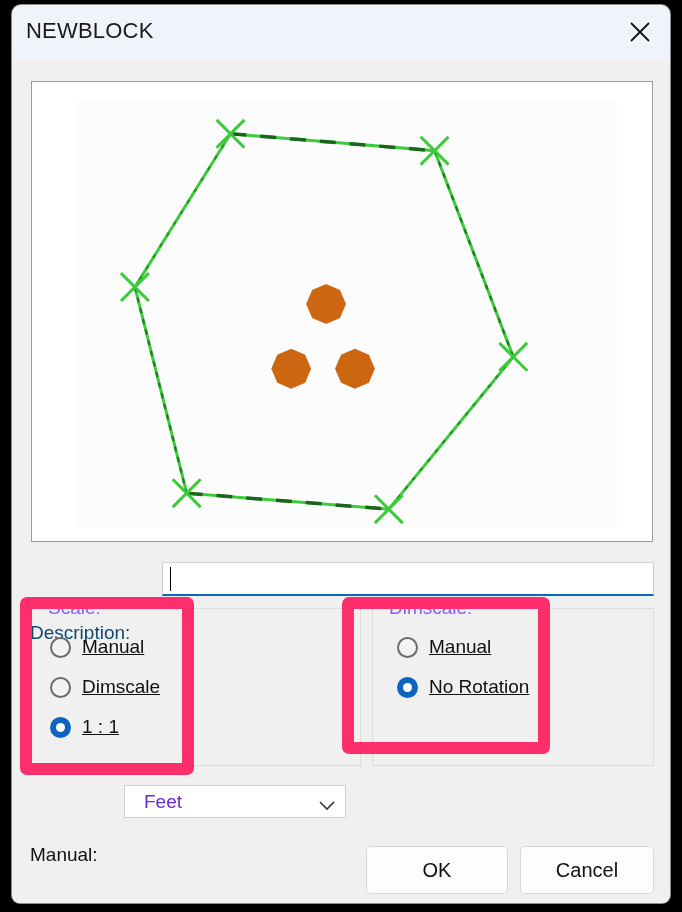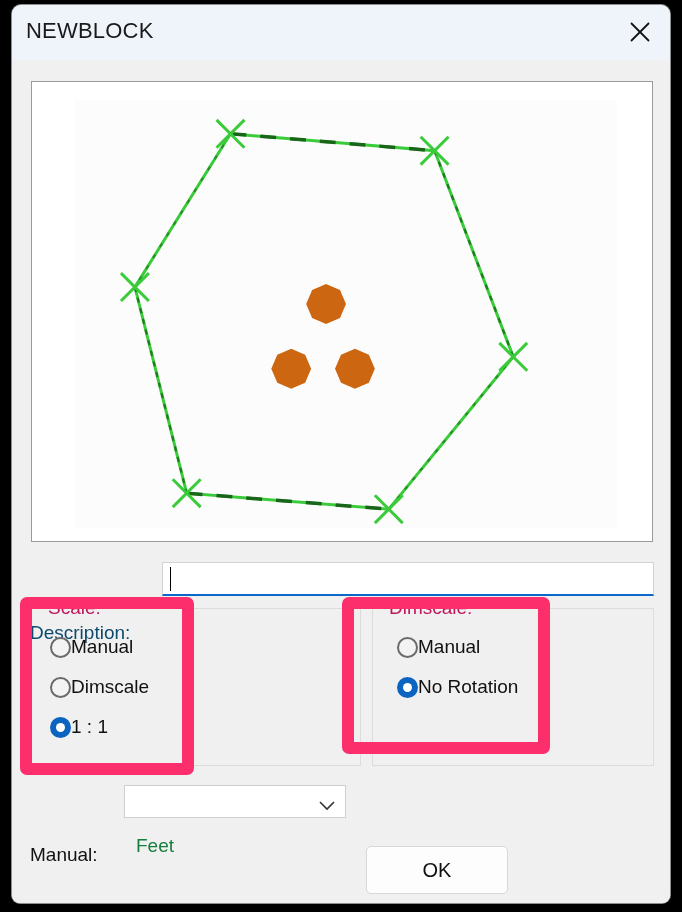--- a/index.html
+++ b/index.html
@@ -144,21 +144,21 @@
   #scale-group  { left: 19px;  top: 548px; width: 330px; height: 158px; }
   #rot-group    { left: 360px; top: 548px; width: 282px; height: 158px; }
 
   .group-title {
     position: absolute;
     top: -12px;
     left: 11px;
     background: #f0f0f0;
     padding: 0 5px;
     font-size: 19px;
-    color: #be185d;
+    color: #8b5cf6;
     white-space: nowrap;
   }
 
   
   .radio-row {
     position: absolute;
     display: flex;
     align-items: center;
     height: 28px;
     cursor: pointer;
@@ -180,22 +180,24 @@
   }
   .radio-mark.on::after {
     content: "";
     position: absolute;
     left: 6px; top: 6px;
     width: 9px; height: 9px;
     border-radius: 50%;
     background: #ffffff;
   }
   .radio-label {
+    margin-left: 11px;
     font-size: 19px;
     color: #111;
+    text-decoration: underline;
   }
 
   
   .hl {
     position: absolute;
     border: 12px solid #fc2e6c;
     border-radius: 7px;
     box-sizing: border-box;
     pointer-events: none;
   }
@@ -216,25 +218,24 @@
     top: 725px;
     width: 222px;
     height: 33px;
     background: #ffffff;
     border: 1px solid #cfcfcf;
     box-sizing: border-box;
     cursor: pointer;
   }
   #units-value {
     position: absolute;
-    left: 11px;
+    left: 19px;
     top: 5px;
     font-size: 19px;
-    color: #15803d;
-    margin-top: 44px;
+    color: #6d28d9;
   }
   #units-chev {
     position: absolute;
     right: 10px;
     top: 11px;
   }
 
   
   .dlgbtn {
     position: absolute;
@@ -367,20 +368,21 @@
       <div id="units-select">
         <div id="units-value">Feet</div>
         <div id="units-chev">
           <svg width="16" height="10" viewBox="0 0 16 10">
             <polyline points="1,1 8,8 15,1" fill="none" stroke="#333" stroke-width="1.6"></polyline>
           </svg>
         </div>
       </div>
 
       <div class="dlgbtn" id="ok-btn">OK</div>
+      <div class="dlgbtn" id="cancel-btn">Cancel</div>
 
     </div>
 
     <div class="hl" id="hl-scale"></div>
     <div class="hl" id="hl-rot"></div>
 
   </div>
 </div>
 
 </body></html>

